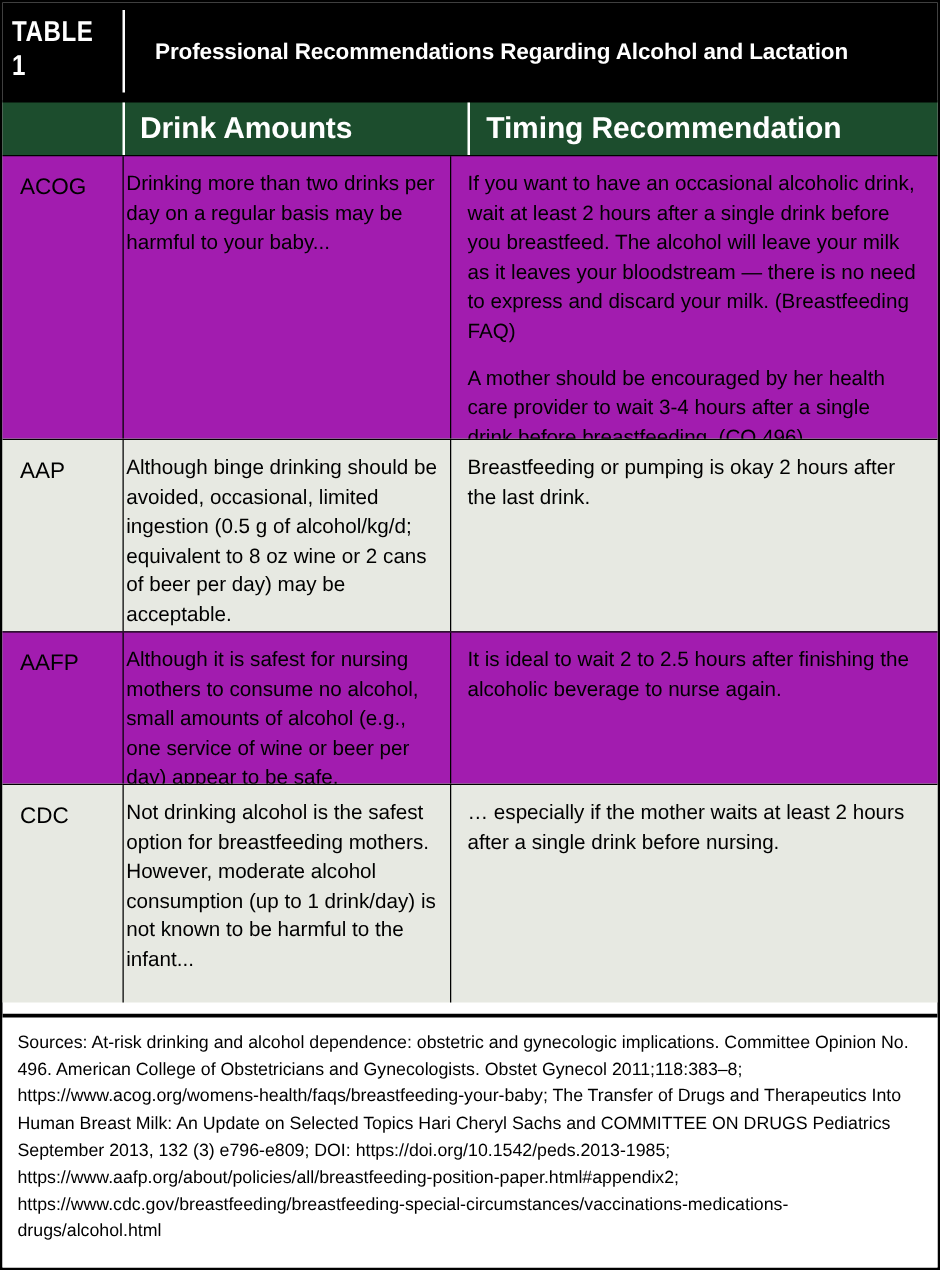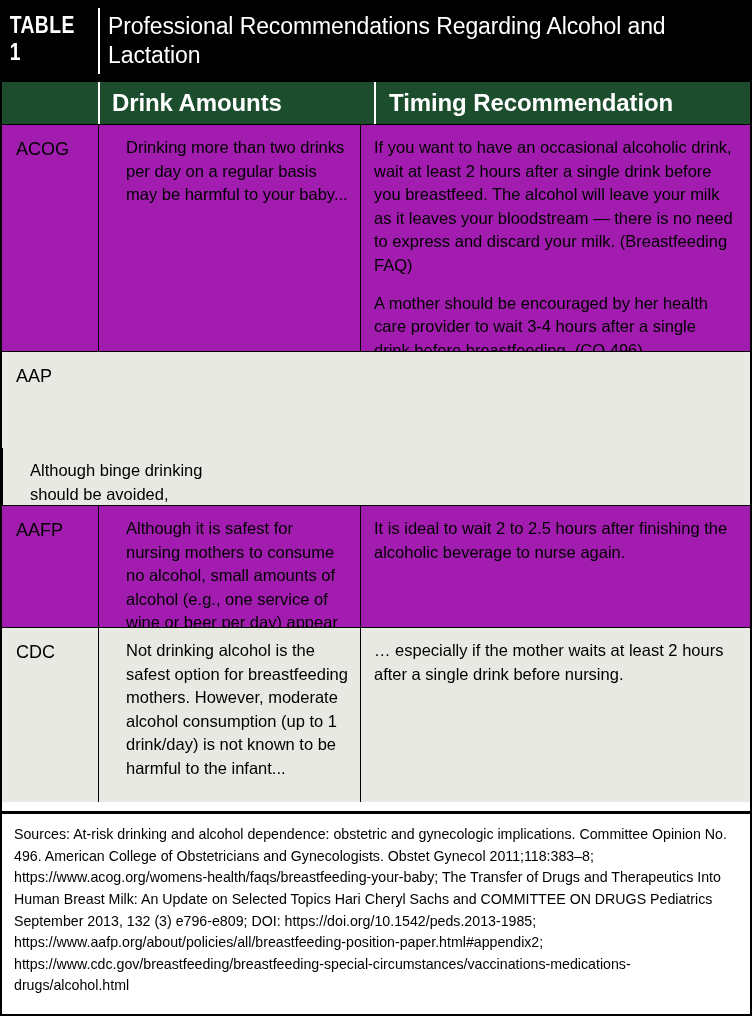--- a/index.html
+++ b/index.html
@@ -46,23 +46,23 @@
     padding-bottom: 4px;
   }
   .title-divider {
     width: 2px;
     background: #ffffff;
     flex: 0 0 2px;
     margin: 6px 0;
   }
   .title-text {
     flex: 1 1 auto;
-    padding: 8px 14px 8px 8px;
-    font-size: 23px;
-    font-weight: normal;
+    padding: 8px 14px 8px 24px;
+    font-size: 18px;
+    font-weight: bold;
     line-height: 1.25;
     display: flex;
     align-items: center;
     letter-spacing: -0.1px;
   }
 
   
   .col-header {
     background: #1c4d2d;
     color: #ffffff;
@@ -101,27 +101,27 @@
     box-sizing: border-box;
     font-size: 16.5px;
     line-height: 1.43;
     padding: 11px 13px 12px 13px;
   }
   .row .c1 {
     font-size: 18px;
     padding-left: 14px;
     padding-top: 12px;
   }
-  .row .c2 { border-left: 1.5px solid #000000; padding-left: 27px; padding-right: 10px; }
+  .row .c2 { border-left: 1.5px solid #000000; padding-left: 2px; padding-right: 10px; }
   .row .c3 { border-left: 1.5px solid #000000; padding-left: 13px; padding-right: 14px; }
   .row .c2 p, .row .c3 p { margin: 0 0 14px 0; }
   .row .c2 p:last-child, .row .c3 p:last-child { margin-bottom: 0; }
 
   .row-acog { height: 227px; }
-  .row-aap  { height: 154px; flex-direction: column; }
+  .row-aap  { height: 154px; }
   .row-aafp { height: 122px; }
   .row-cdc  { height: 175px; }
 
   
   .sources {
     border-top: 3px solid #000000;
     background: #ffffff;
     padding: 10px 12px 8px 12px;
     font-size: 14.2px;
     line-height: 1.52;

